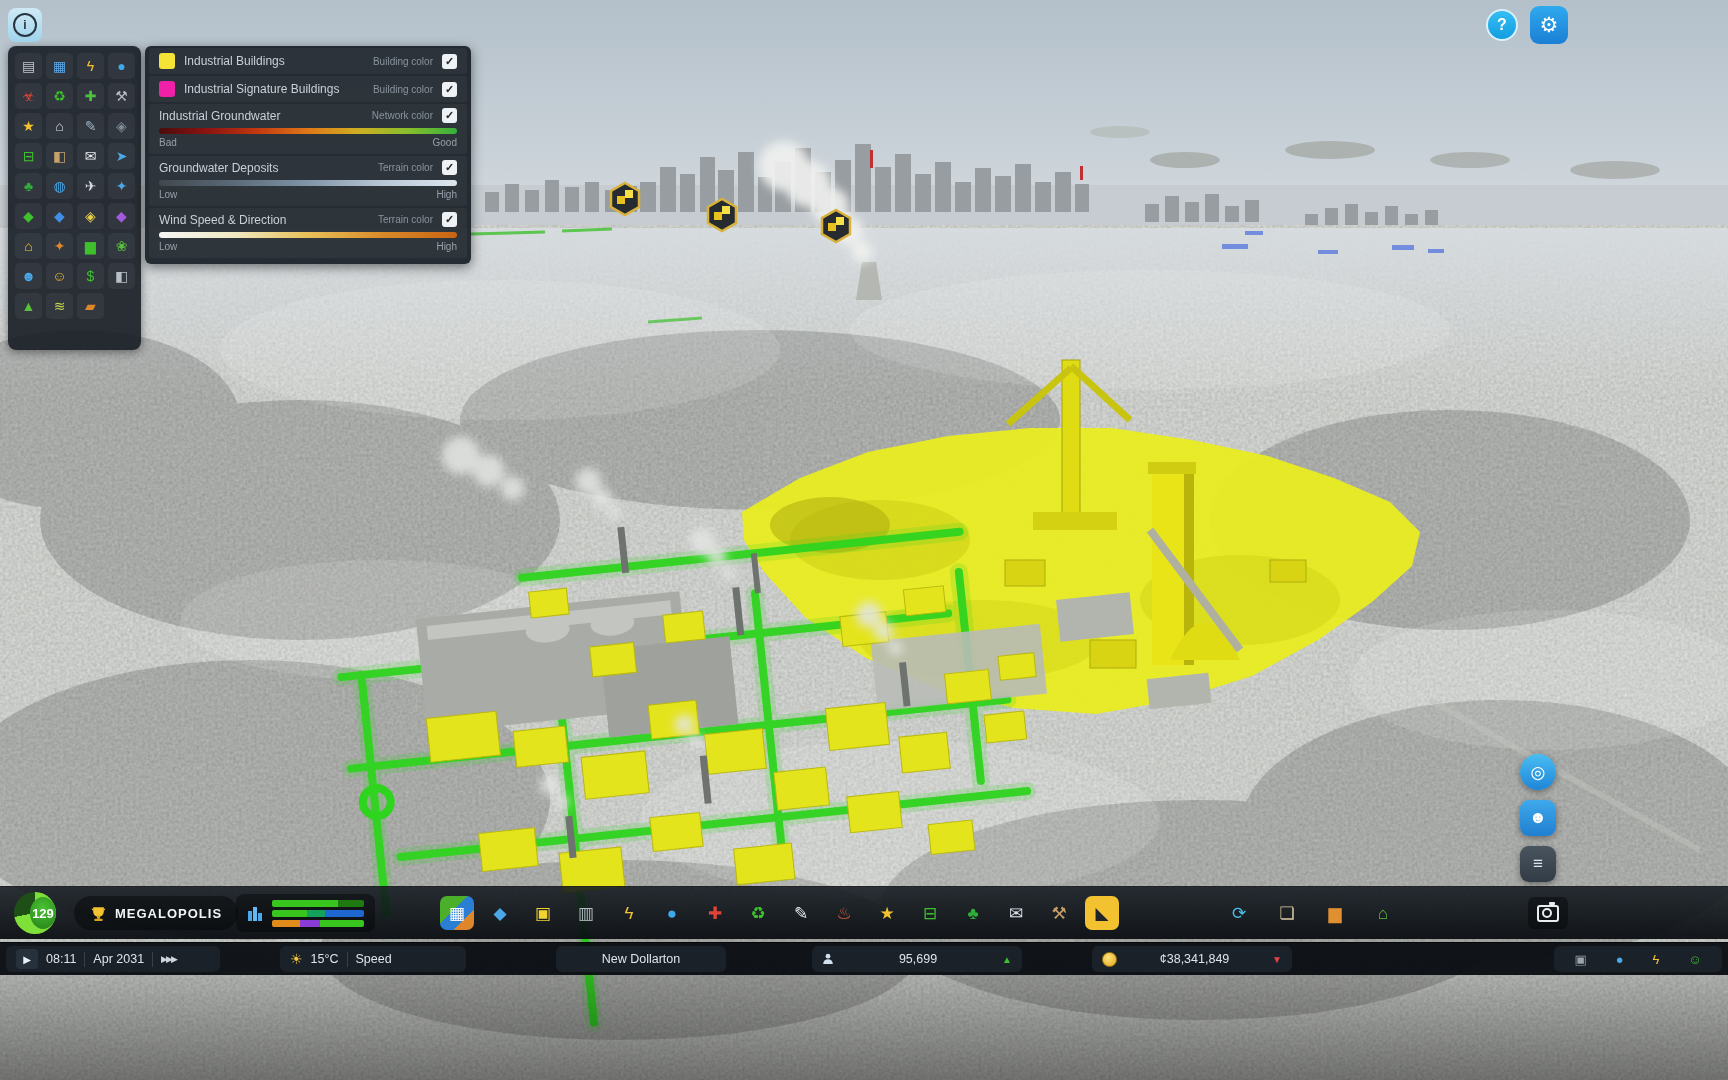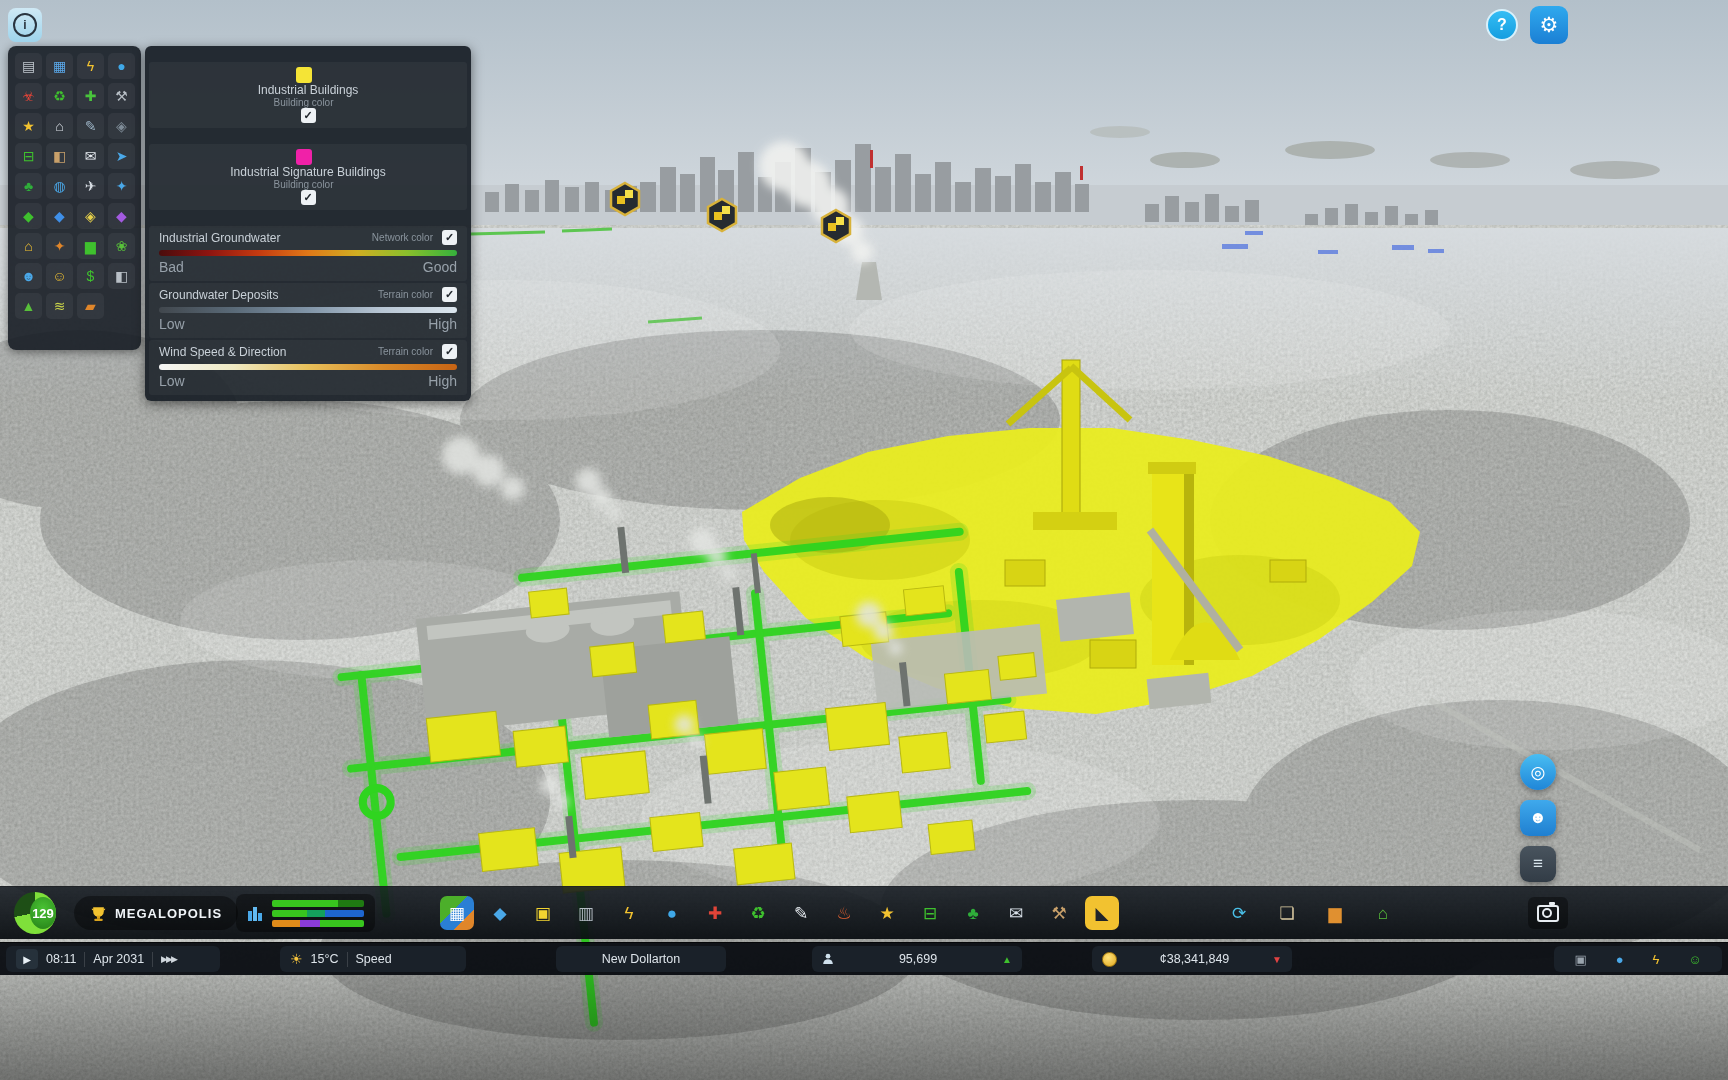--- a/index.html
+++ b/index.html
@@ -32,32 +32,32 @@
   
   .legend{position:absolute;left:145px;top:46px;width:326px;z-index:25;border-radius:6px;overflow:hidden;
     background:rgba(24,30,38,.93);box-shadow:0 3px 12px rgba(0,0,0,.5);}
   .legend-header{position:relative;height:30px;display:flex;align-items:center;padding:0 10px;
     background:rgba(255,255,255,.05);border-bottom:1px solid rgba(0,0,0,.45);}
   .legend-title{position:absolute;left:0;right:0;text-align:center;font-size:12px;letter-spacing:1.5px;
     color:#8fd6f4;font-weight:bold;}
   .close-x{margin-left:auto;color:#fff;font-size:18px;line-height:1;cursor:pointer;position:relative;z-index:1;}
   .legend-sub{padding:8px 12px 5px;font-size:11px;font-weight:bold;letter-spacing:.8px;color:#e8edf2;
     border-bottom:1px solid rgba(255,255,255,.12);}
-  .lg-row{display:flex;align-items:center;padding:5px 10px;margin:16px 4px;border-radius:3px;
-    background:rgba(255,255,255,.045);flex-direction:column;}
+  .lg-row{display:flex;align-items:center;padding:5px 10px;margin:2px 4px;border-radius:3px;
+    background:rgba(255,255,255,.045);}
   .lg-block{padding:4px 10px 6px;margin:2px 4px;border-radius:3px;background:rgba(255,255,255,.045);}
   .lg-head{display:flex;align-items:center;}
   .swatch{width:16px;height:16px;border-radius:3px;margin-right:9px;flex:0 0 auto;}
   .lg-label{flex:1;font-size:12px;color:#c9d1d8;}
   .lg-type{font-size:10px;color:#8a949d;margin-right:9px;}
   .checkbox{width:15px;height:15px;border-radius:3px;background:#eef2f5;flex:0 0 auto;
     display:flex;align-items:center;justify-content:center;cursor:pointer;}
   .check{font-size:11px;font-weight:bold;color:#22282e;line-height:1;}
   .grad-bar{height:6px;border-radius:3px;margin-top:5px;}
-  .minmax{display:flex;justify-content:space-between;font-size:14px;color:#97a1aa;margin-top:3px;}
+  .minmax{display:flex;justify-content:space-between;font-size:10px;color:#97a1aa;margin-top:3px;}
 
   
   .float-col{position:absolute;left:1520px;top:754px;z-index:20;display:flex;flex-direction:column;gap:10px;}
   .float-btn{width:36px;height:36px;border-radius:9px;display:flex;align-items:center;justify-content:center;
     font-size:17px;box-shadow:0 2px 6px rgba(0,0,0,.4);cursor:pointer;}
   .float-btn.round{border-radius:50%;}
 
   
   .toolbar{position:absolute;left:0;right:0;top:886px;height:52px;z-index:30;
     background:linear-gradient(180deg,rgba(20,26,33,.88),rgba(9,13,17,.95));

